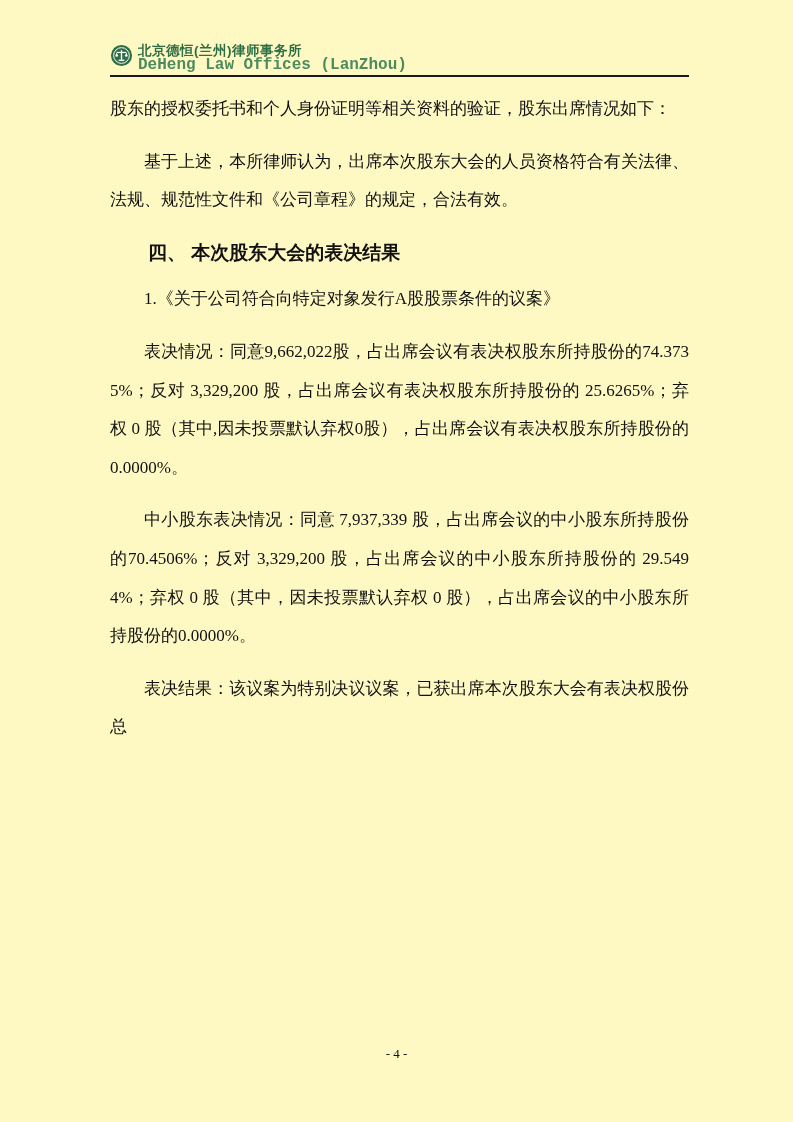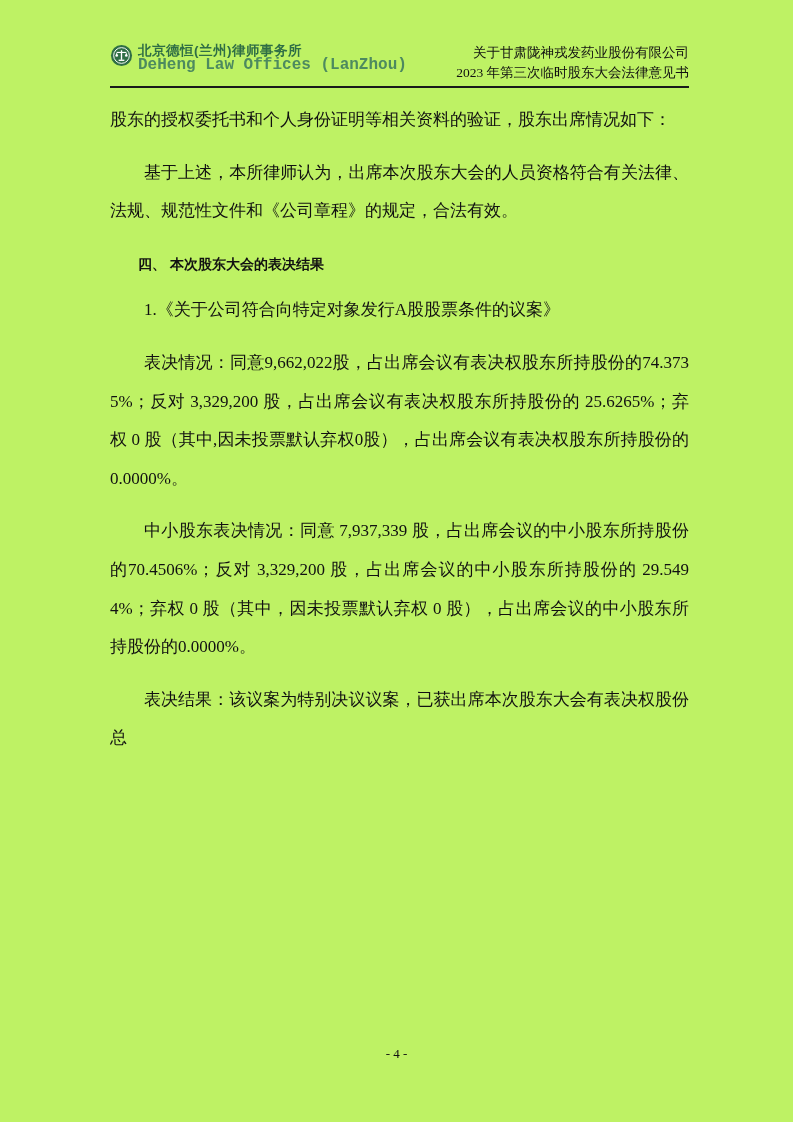--- a/index.html
+++ b/index.html
@@ -1,21 +1,21 @@
 <!DOCTYPE html>
 <html><head>
 <meta charset="utf-8">
 <style>
   html, body { margin:0; padding:0; background:#ffffff; }
   .page {
     position: relative;
     width: 793px;
     height: 1122px;
     margin: 0 auto;
-    background: #bef264;
+    background: #fef9c3;
     font-family: "Liberation Serif", "DejaVu Serif", serif;
     color: #111111;
     box-sizing: border-box;
     overflow: hidden;
   }
   .content {
     position: absolute;
     left: 110px;
     right: 104px;
     top: 43px;
@@ -63,21 +63,21 @@
     line-height: 38.6px;
     text-align: justify;
     text-justify: inter-ideograph;
     word-break: break-all;
   }
   .body-text p.indent { text-indent: 2em; }
   .body-text p.heading {
     font-family: "Liberation Sans", "DejaVu Sans", sans-serif;
     font-weight: bold;
     text-indent: 2em;
-    font-size: 14px;
+    font-size: 19px;
     margin-top: 6px;
     margin-bottom: 8px;
   }
   .page-footer {
     position: absolute;
     left: 0;
     right: 0;
     bottom: 60px;
     text-align: center;
     font-size: 13px;
@@ -100,24 +100,20 @@
           <line x1="7" y1="8.8" x2="17" y2="8.8" stroke="#ffffff" stroke-width="1.2"></line>
           <path d="M7 8.8 L5.4 12.4 A2.3 2.3 0 0 0 8.6 12.4 Z" fill="#ffffff"></path>
           <path d="M17 8.8 L15.4 12.4 A2.3 2.3 0 0 0 18.6 12.4 Z" fill="#ffffff"></path>
           <line x1="9" y1="17" x2="15" y2="17" stroke="#ffffff" stroke-width="1.4"></line>
         </svg>
         <div class="firm-names">
           <span class="firm-cn">北京德恒(兰州)律师事务所</span>
           <span class="firm-en">DeHeng Law Offices (LanZhou)</span>
         </div>
       </div>
-      <div class="doc-title">
-        <div>关于甘肃陇神戎发药业股份有限公司</div>
-        <div>2023 年第三次临时股东大会法律意见书</div>
-      </div>
     </div>
 
     <div class="body-text">
       <p class="plain">股东的授权委托书和个人身份证明等相关资料的验证，股东出席情况如下：</p>
       <p class="indent">基于上述，本所律师认为，出席本次股东大会的人员资格符合有关法律、法规、规范性文件和《公司章程》的规定，合法有效。</p>
       <p class="heading">四、 本次股东大会的表决结果</p>
       <p class="indent">1.《关于公司符合向特定对象发行A股股票条件的议案》</p>
       <p class="indent">表决情况：同意9,662,022股，占出席会议有表决权股东所持股份的74.3735%；反对 3,329,200 股，占出席会议有表决权股东所持股份的 25.6265%；弃权 0 股（其中,因未投票默认弃权0股），占出席会议有表决权股东所持股份的0.0000%。</p>
       <p class="indent">中小股东表决情况：同意 7,937,339 股，占出席会议的中小股东所持股份的70.4506%；反对 3,329,200 股，占出席会议的中小股东所持股份的 29.5494%；弃权 0 股（其中，因未投票默认弃权 0 股），占出席会议的中小股东所持股份的0.0000%。</p>
       <p class="indent">表决结果：该议案为特别决议议案，已获出席本次股东大会有表决权股份总</p>

